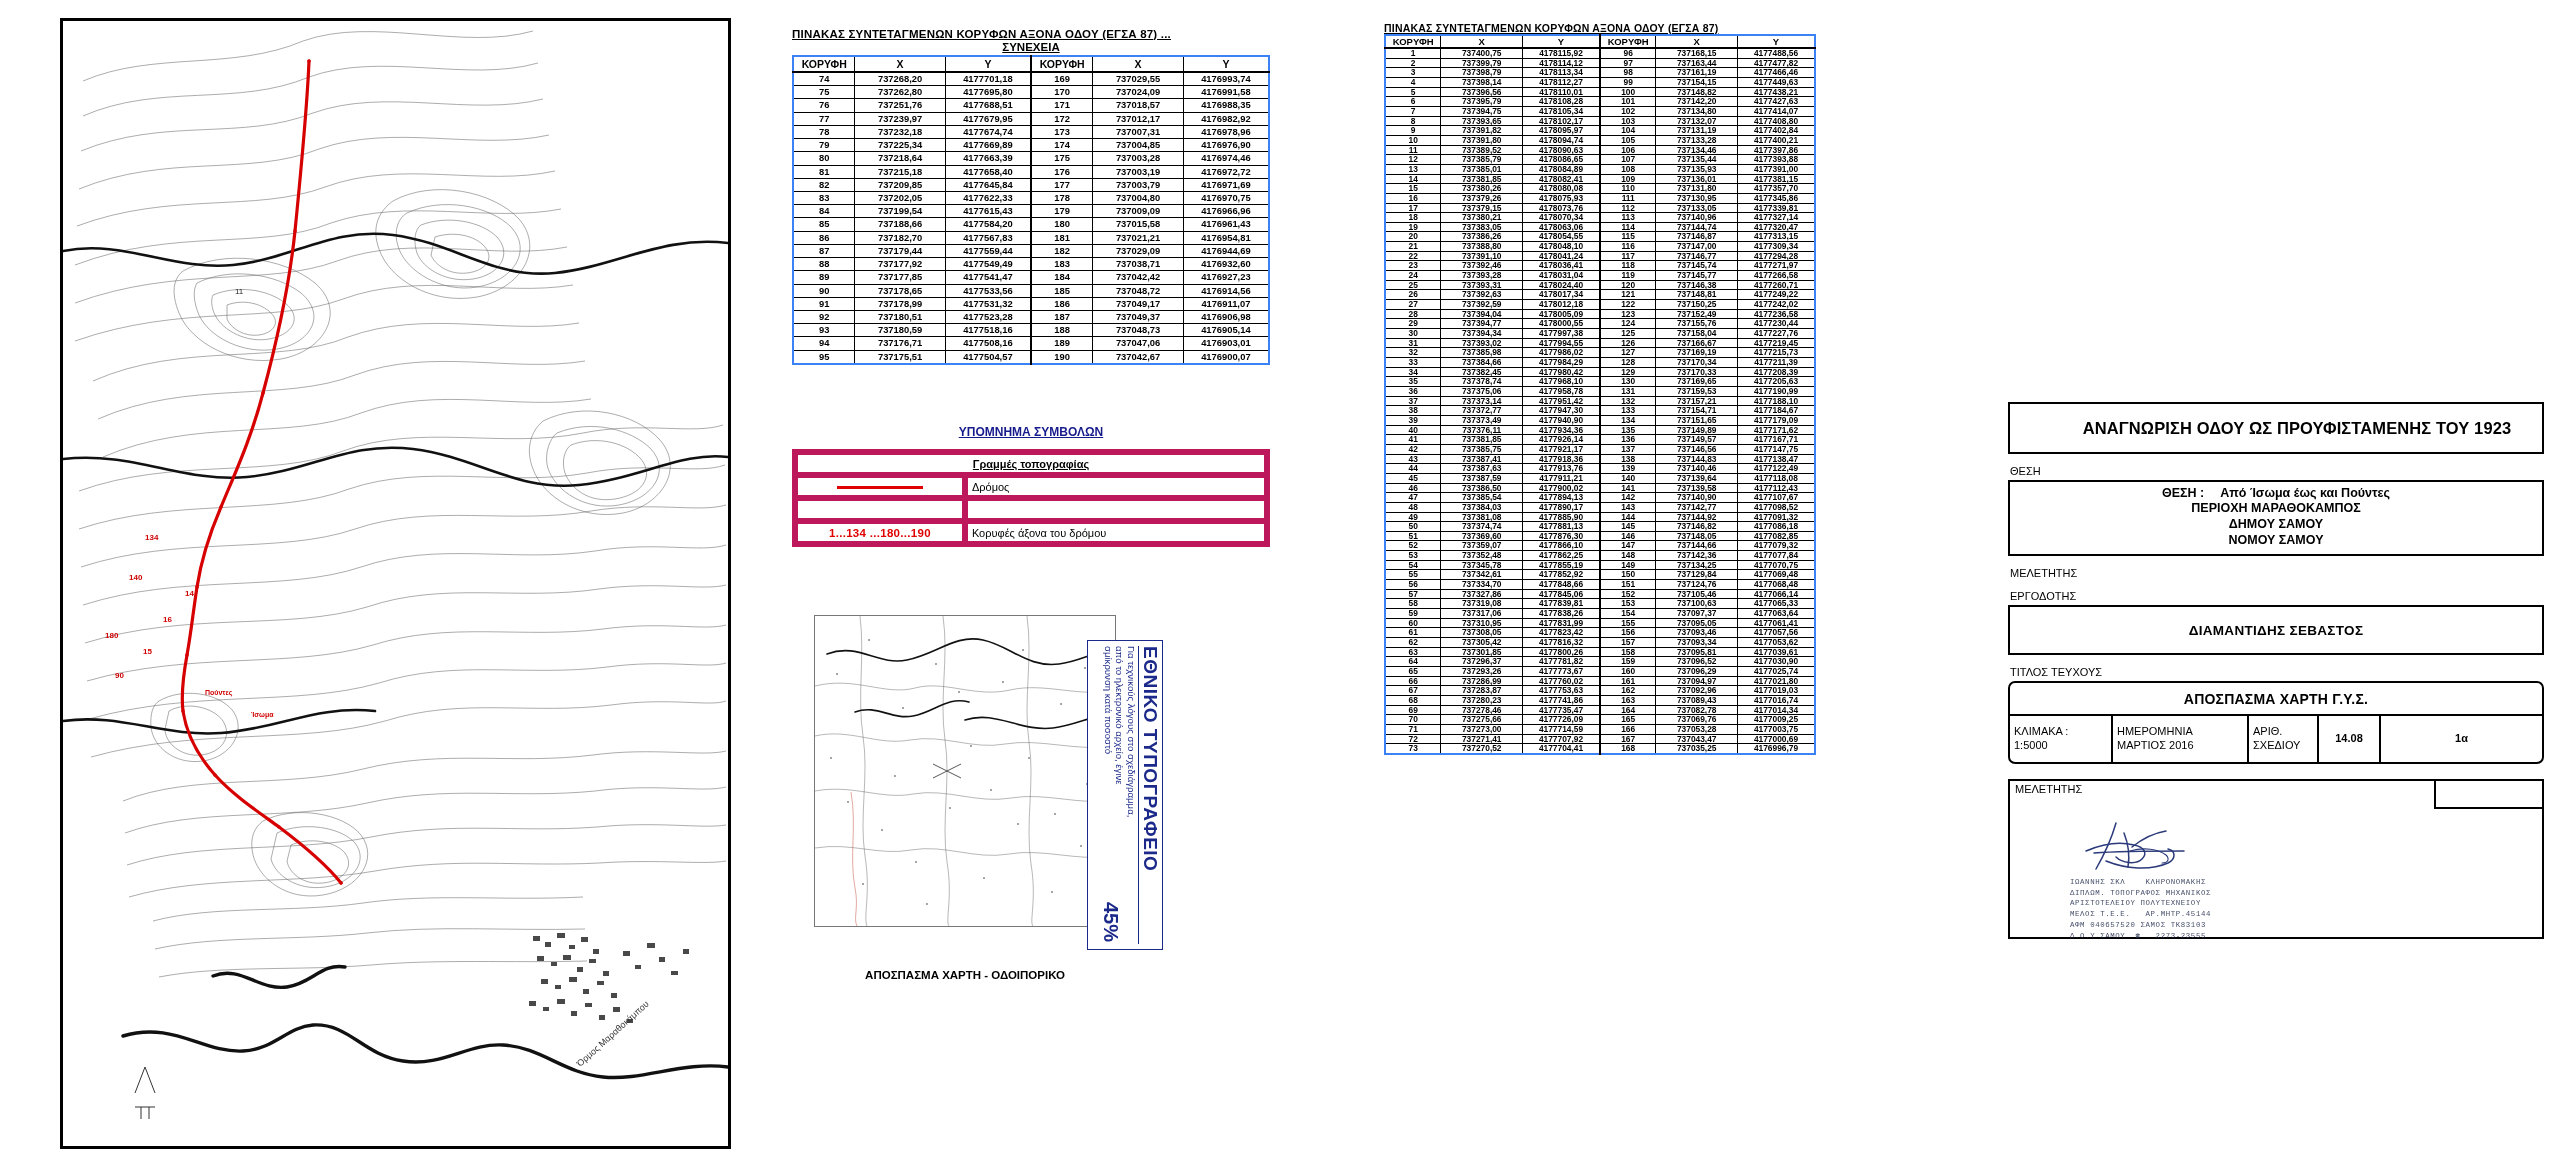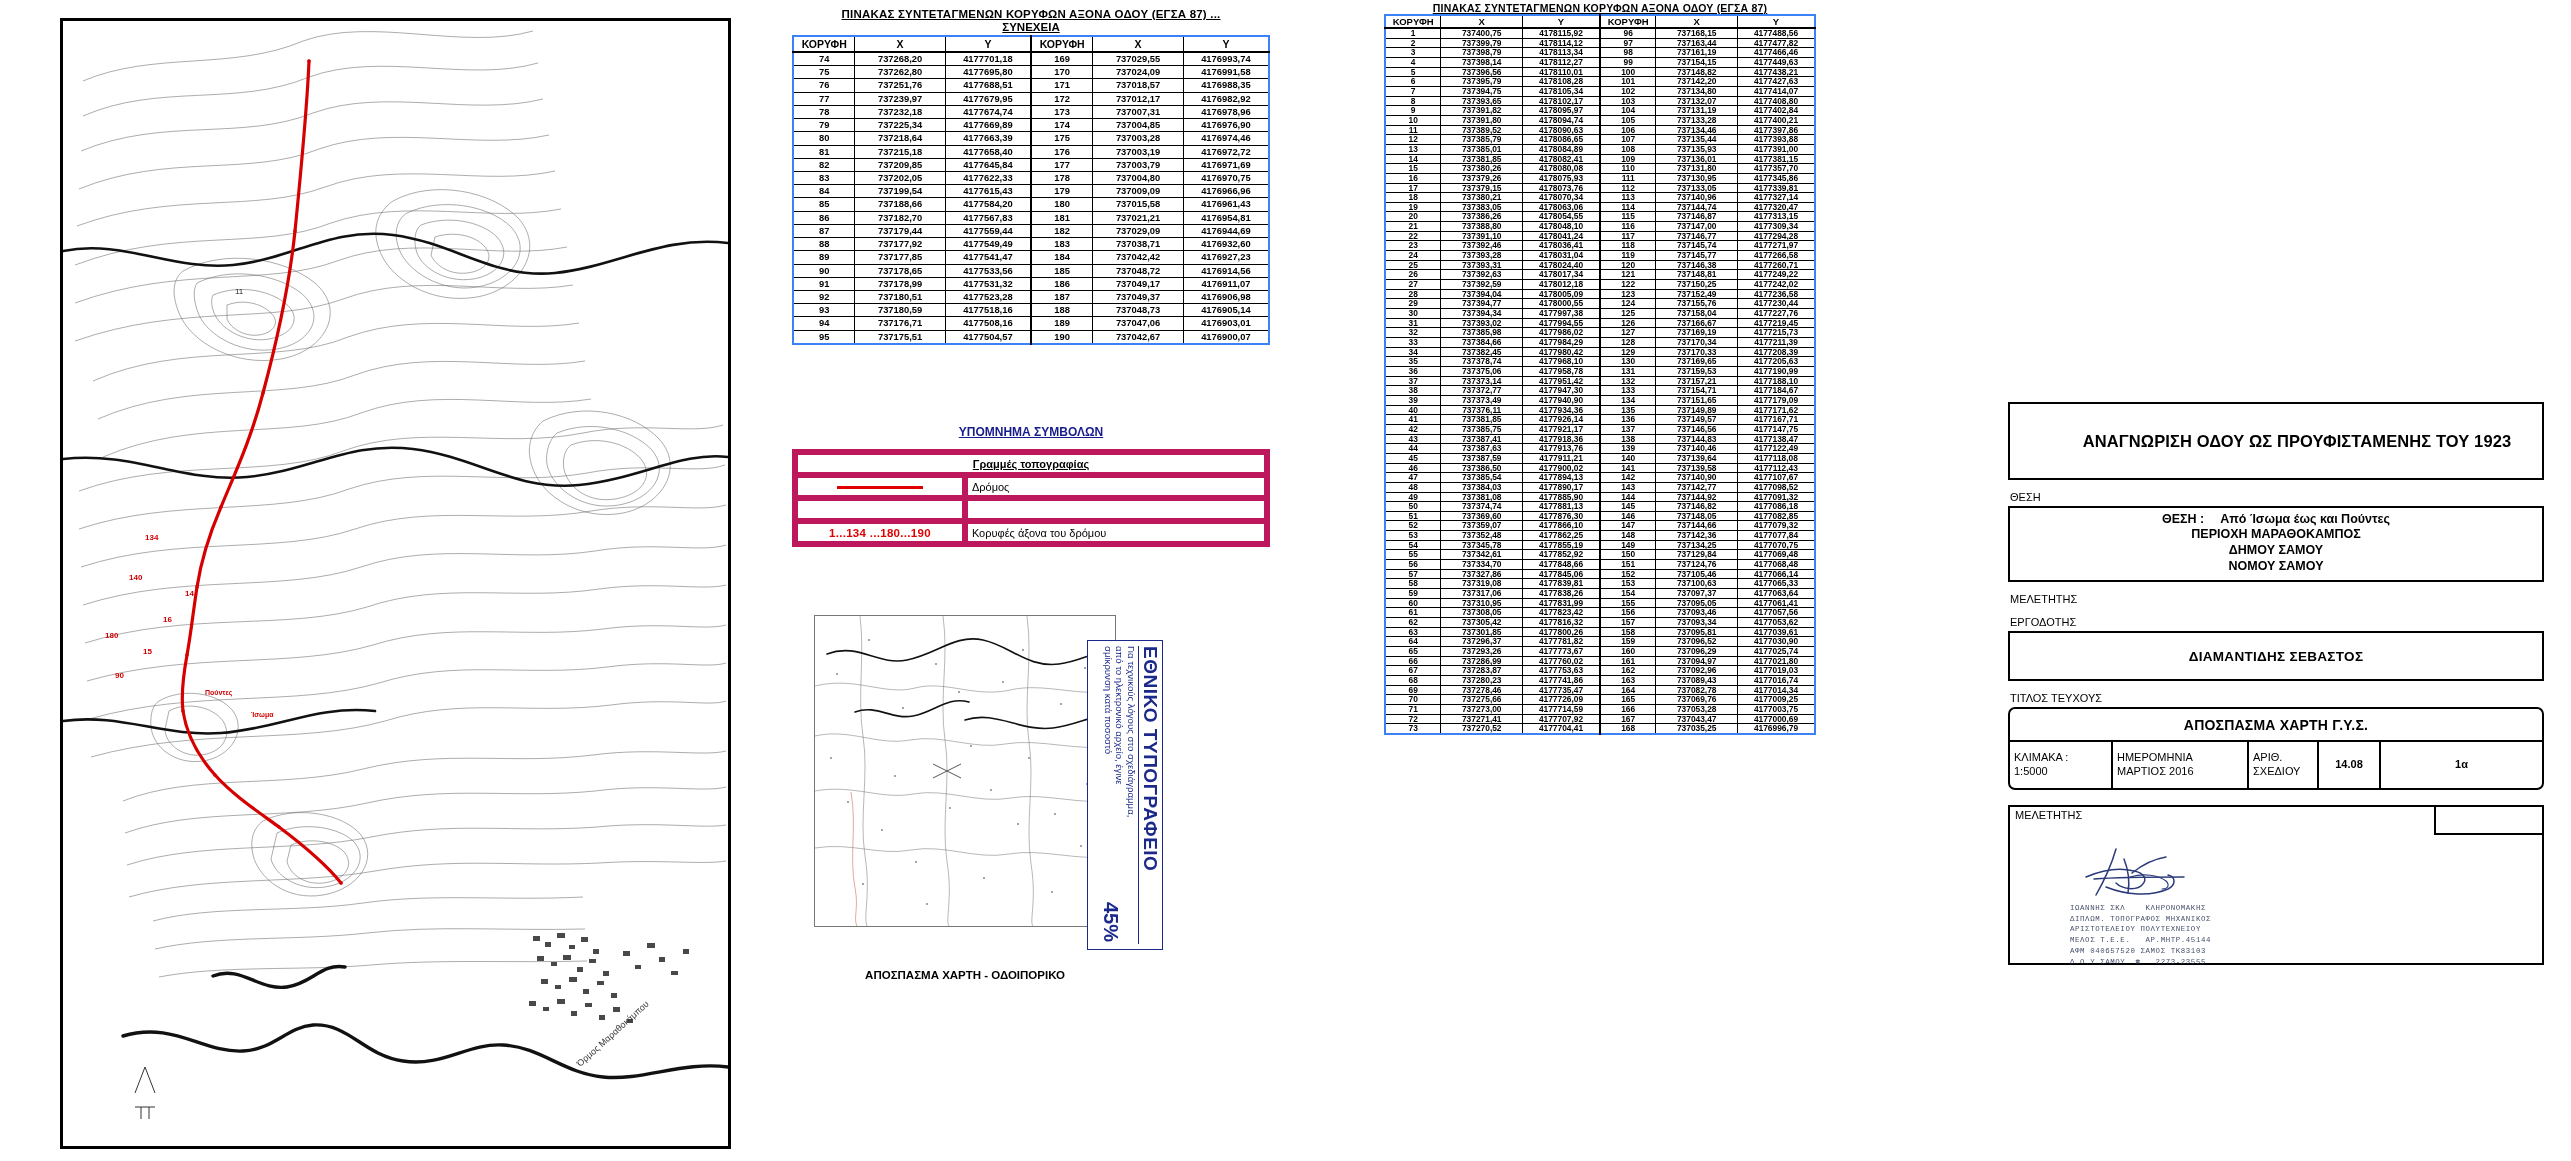--- a/index.html
+++ b/index.html
@@ -49,27 +49,28 @@
     position: absolute;
     font-size: 9px;
     color: #333;
     white-space: nowrap;
     transform-origin: 0 0;
   }
 
   
   .tbl-wrap { position: absolute; }
   .tbl-title {
-    text-align: center;
+    text-align: left;
     font-size: 11.5px;
     font-weight: bold;
     text-decoration: underline;
     letter-spacing: .2px;
     white-space: nowrap;
     margin-bottom: 1px;
+    margin-top: 20px;
   }
   .tbl-title2 {
     text-align: center;
     font-size: 11.5px;
     font-weight: bold;
     text-decoration: underline;
     margin-bottom: 2px;
   }
   table.coords {
     border-collapse: collapse;
@@ -218,21 +219,21 @@
     left: 2008px;
     top: 402px;
     width: 536px;
   }
   .tb-box {
     border: 2px solid #000;
     background: #fff;
     box-sizing: border-box;
   }
   #tb-main {
-    height: 78px;
+    height: 52px;
     display: flex;
     align-items: center;
     justify-content: center;
     font-size: 16.5px;
     font-weight: bold;
     letter-spacing: .1px;
     padding-left: 42px;
   }
   .tb-caption {
     font-size: 11px;

